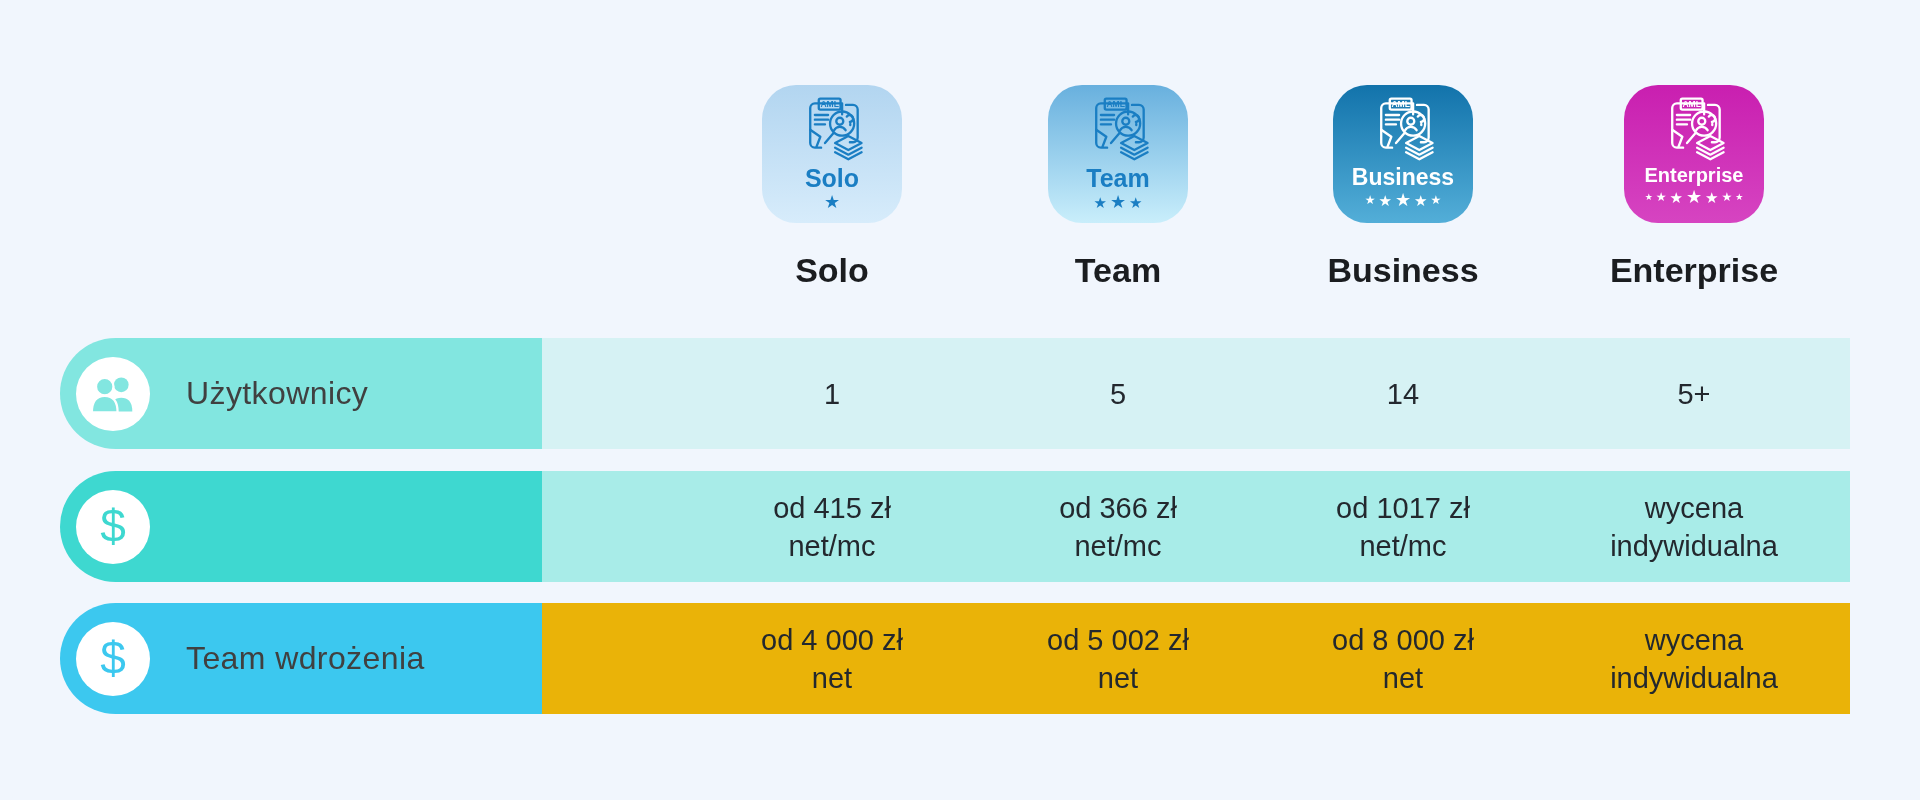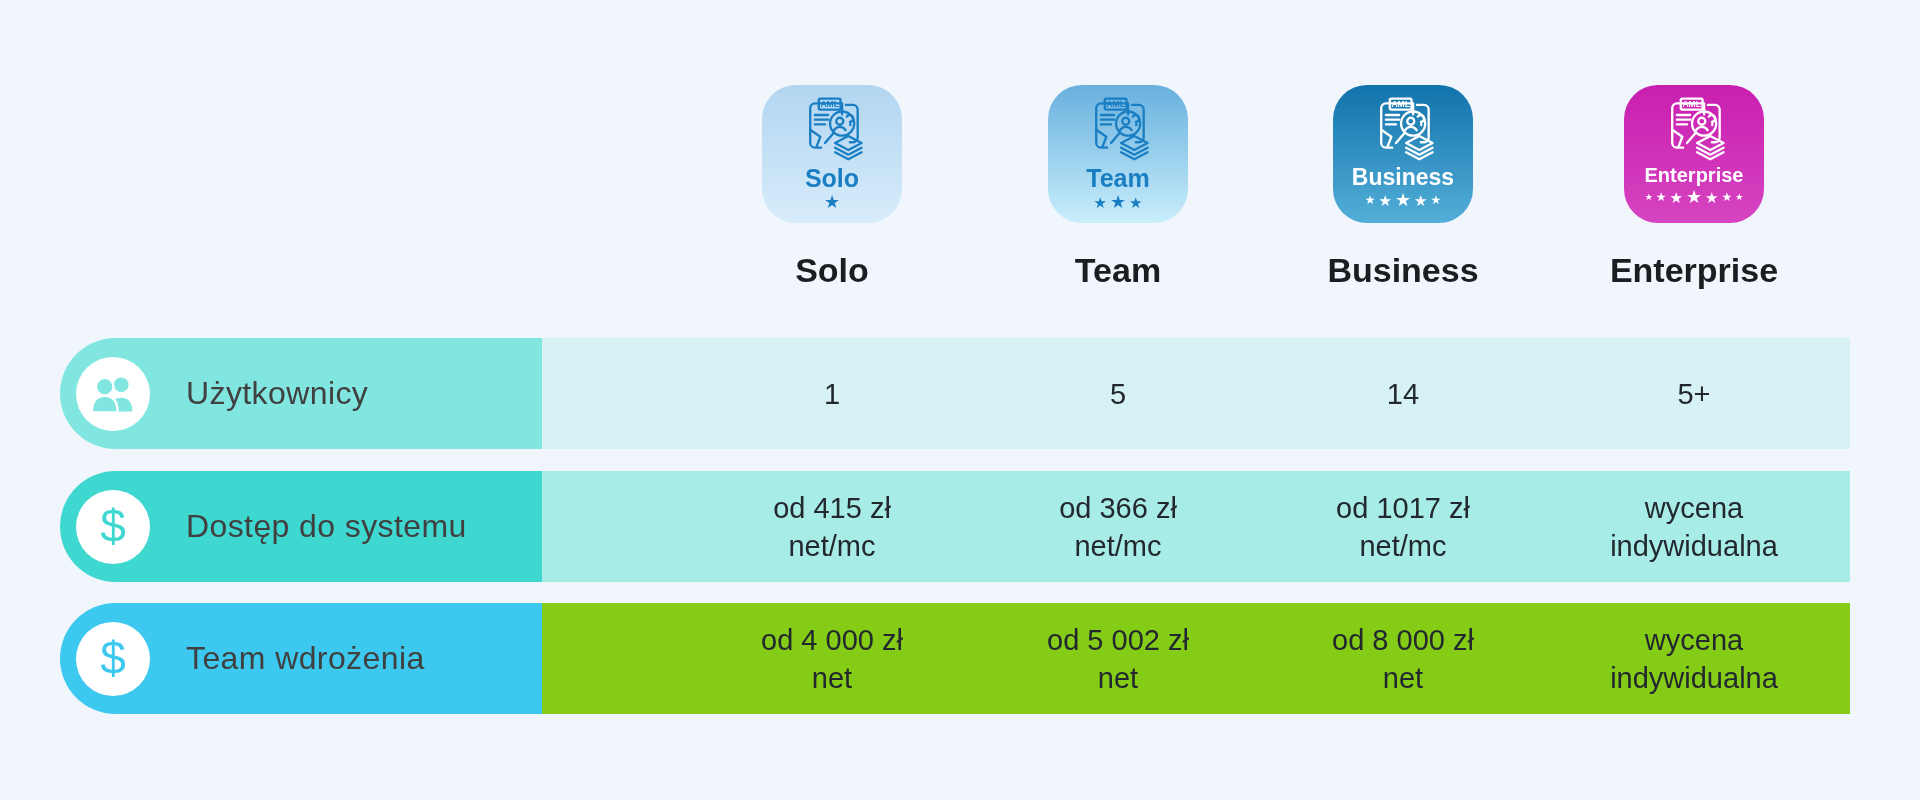--- a/index.html
+++ b/index.html
@@ -153,21 +153,20 @@
           <span class="line">5+</span>
         </div>
     </div>
   </div>
 
   <div class="row row-1">
     <div class="row-head" style="background: rgb(62, 216, 208);">
       <div class="icon-circle">
         <span class="dollar-glyph" style="color: rgb(62, 216, 208);">$</span>
       </div>
-      <div class="row-head-label">Dostęp do systemu</div>
     </div>
     <div class="row-values" style="background: rgb(168, 236, 232);">
       <div class="cell cell-0">
           <span class="line">od 415 zł</span>
           <span class="line">net/mc</span>
         </div>
       <div class="cell cell-1">
           <span class="line">od 366 zł</span>
           <span class="line">net/mc</span>
         </div>
@@ -182,21 +181,21 @@
     </div>
   </div>
 
   <div class="row row-2">
     <div class="row-head" style="background: rgb(60, 200, 239);">
       <div class="icon-circle">
         <span class="dollar-glyph" style="color: rgb(60, 200, 239);">$</span>
       </div>
       <div class="row-head-label">Team wdrożenia</div>
     </div>
-    <div class="row-values" style="background: #84cc16;">
+    <div class="row-values" style="background: #eab308;">
       <div class="cell cell-0">
           <span class="line">od 4 000 zł</span>
           <span class="line">net</span>
         </div>
       <div class="cell cell-1">
           <span class="line">od 5 002 zł</span>
           <span class="line">net</span>
         </div>
       <div class="cell cell-2">
           <span class="line">od 8 000 zł</span>

